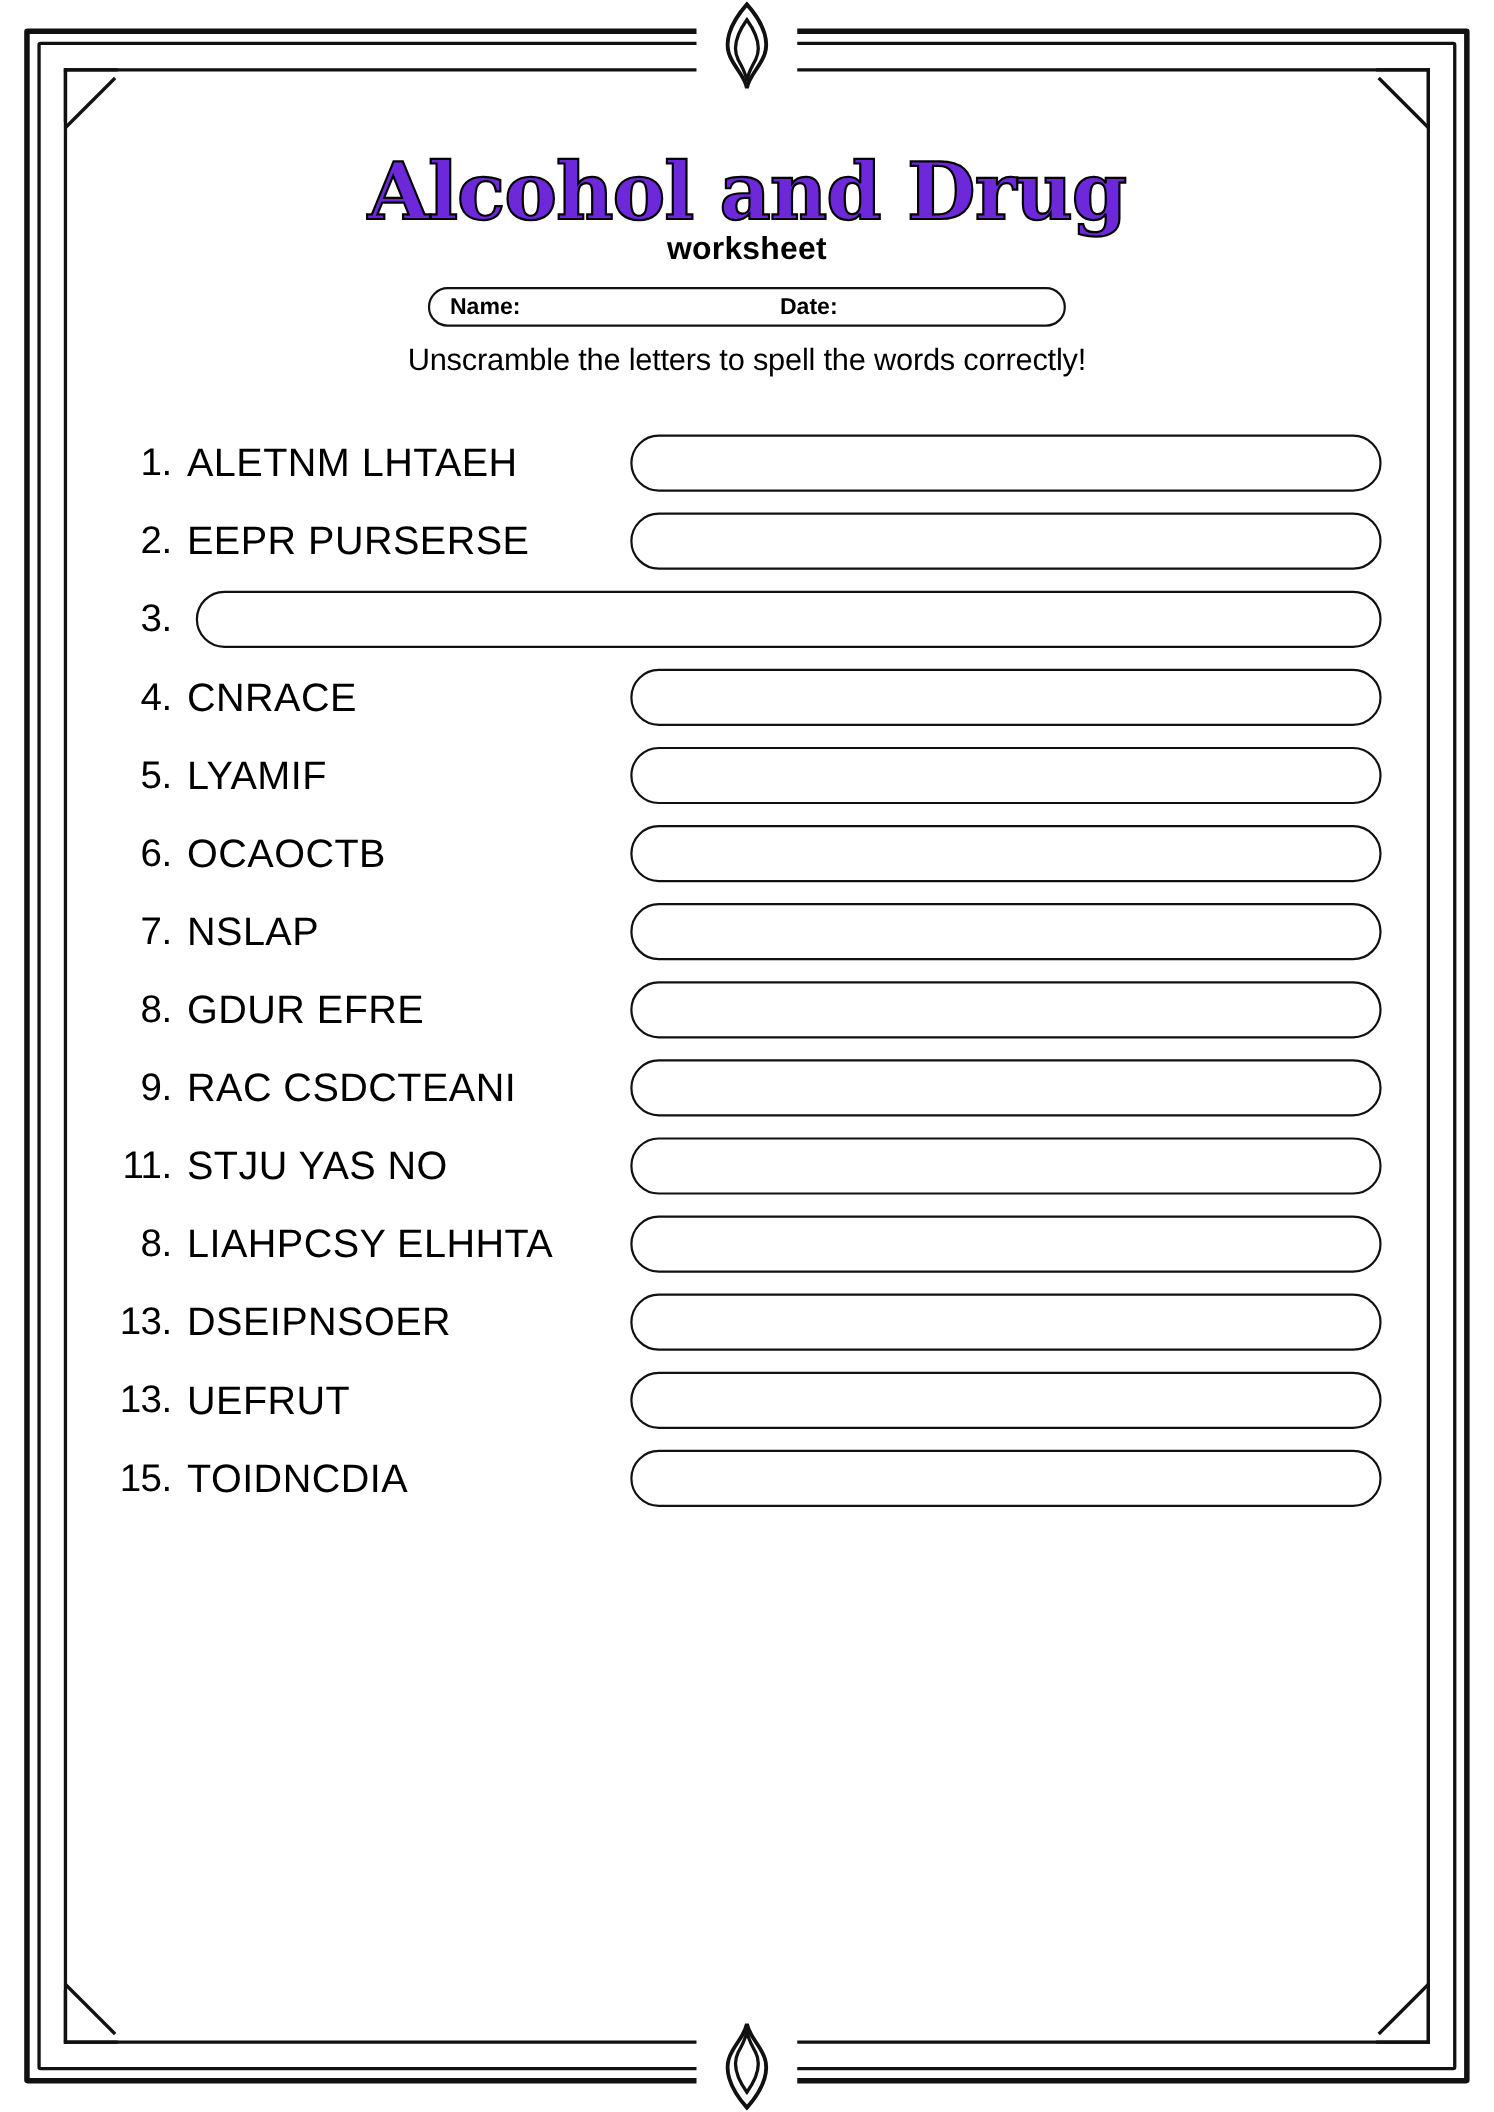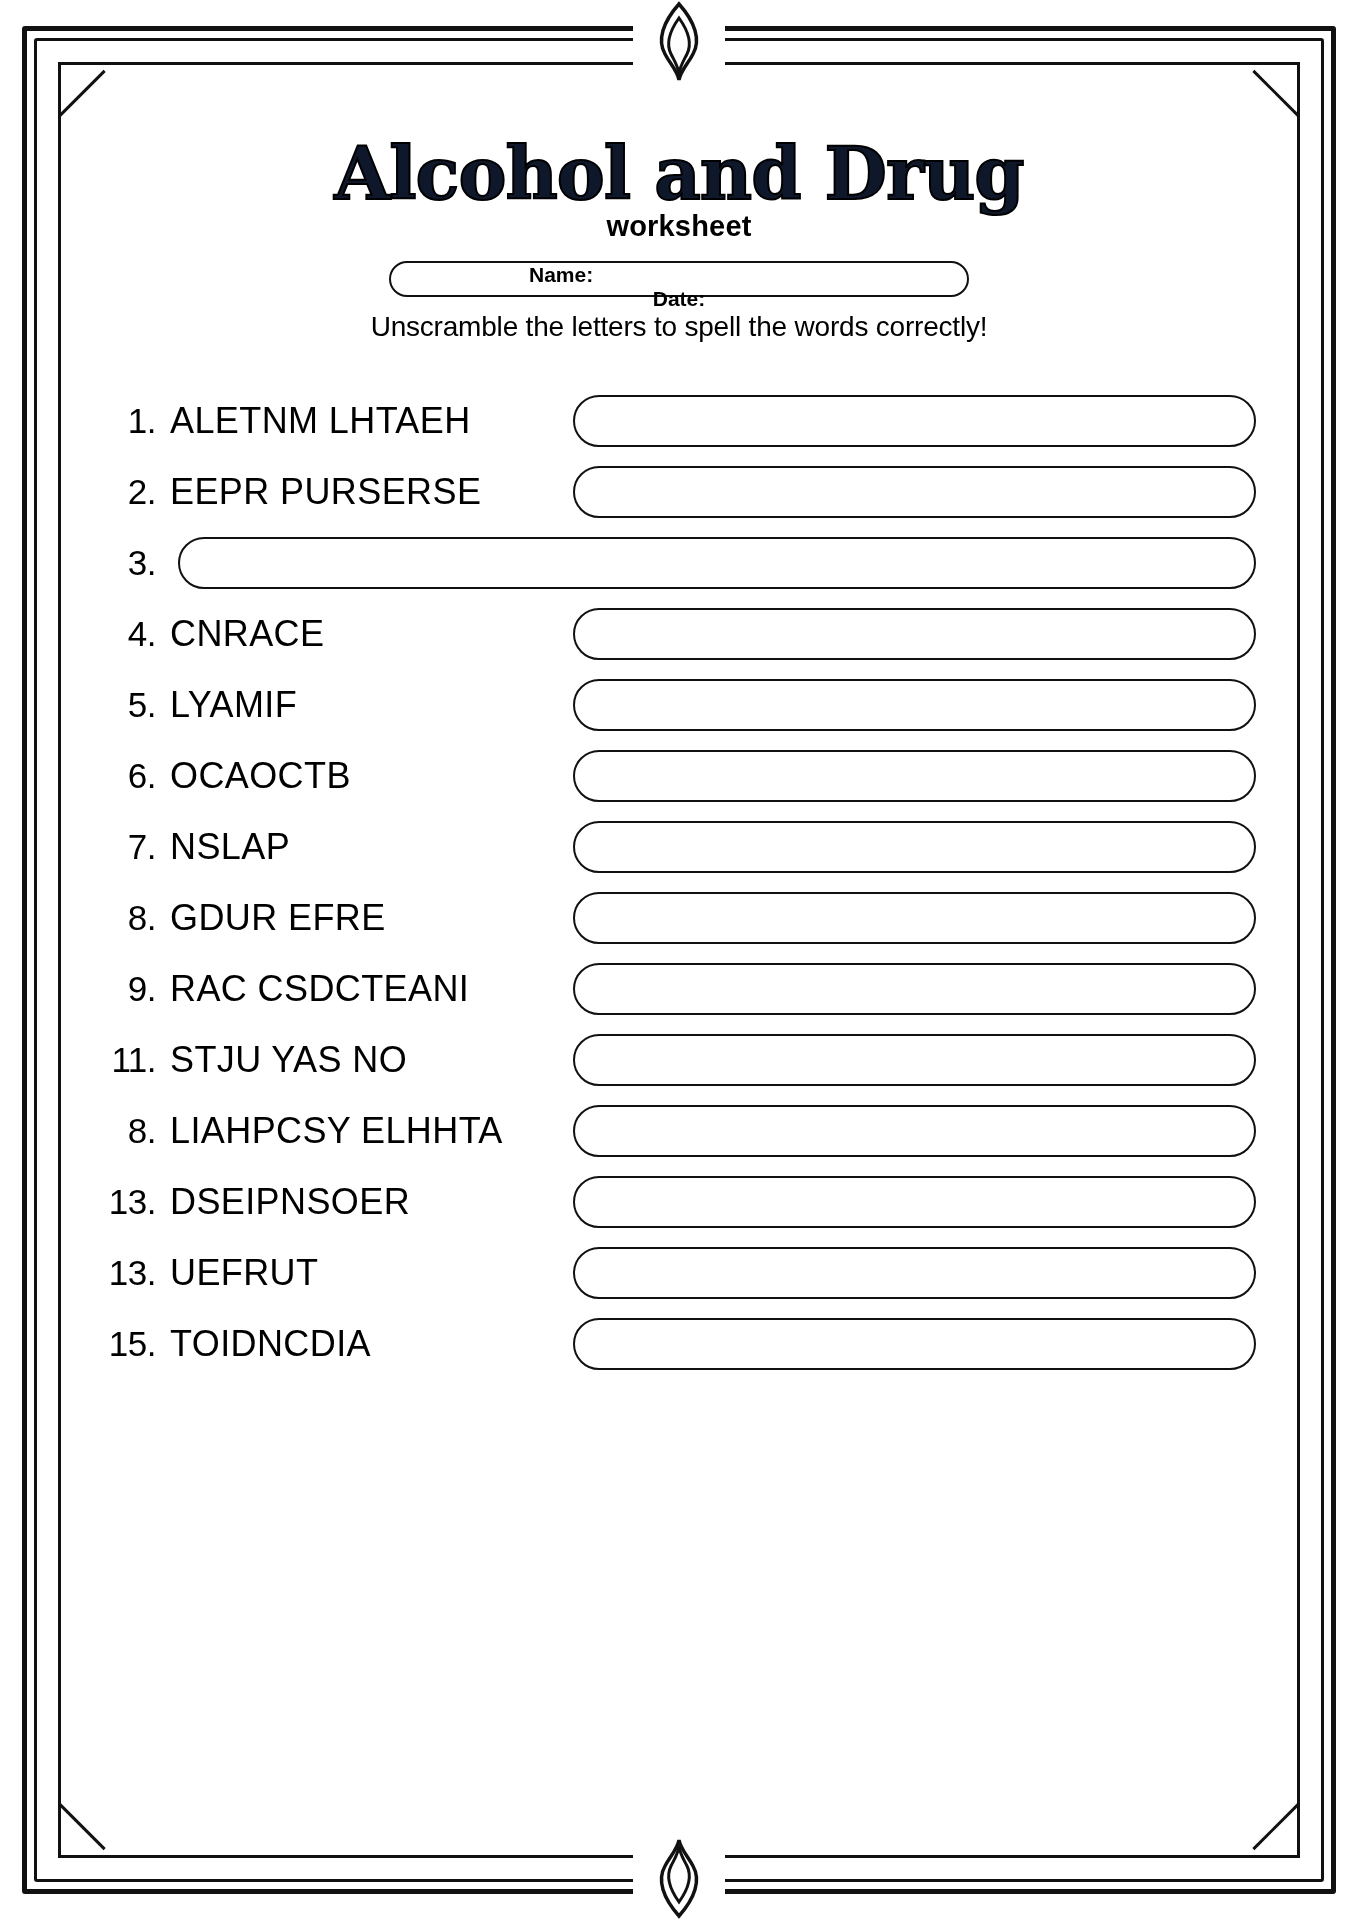--- a/index.html
+++ b/index.html
@@ -92,42 +92,41 @@
 
   .title {
     text-align: center;
     font-family: "DejaVu Serif", serif;
     font-weight: 700;
     font-size: 72px;
     line-height: 1.0;
     letter-spacing: -1px;
     margin-top: 38px;
     -webkit-text-stroke: 2px #000;
-    color: #0f172a;
+    color: #6d28d9;
   }
   .subtitle {
     text-align: center;
     font-size: 29px;
     font-weight: 700;
     letter-spacing: 0.2px;
   }
 
   .namedate {
     margin: 18px auto 0 auto;
     width: 580px;
     height: 36px;
     border: 2.5px solid #111;
     border-radius: 20px;
     display: flex;
     align-items: center;
     box-sizing: border-box;
     padding: 0 18px;
     font-size: 21px;
     font-weight: 700;
-    flex-direction: column;
   }
   .namedate .name-label { width: 300px; }
   .namedate .date-label { flex: 1; }
 
   .instructions {
     text-align: center;
     font-size: 28px;
     margin-top: 14px;
     font-weight: 500;
     letter-spacing: -0.2px;

